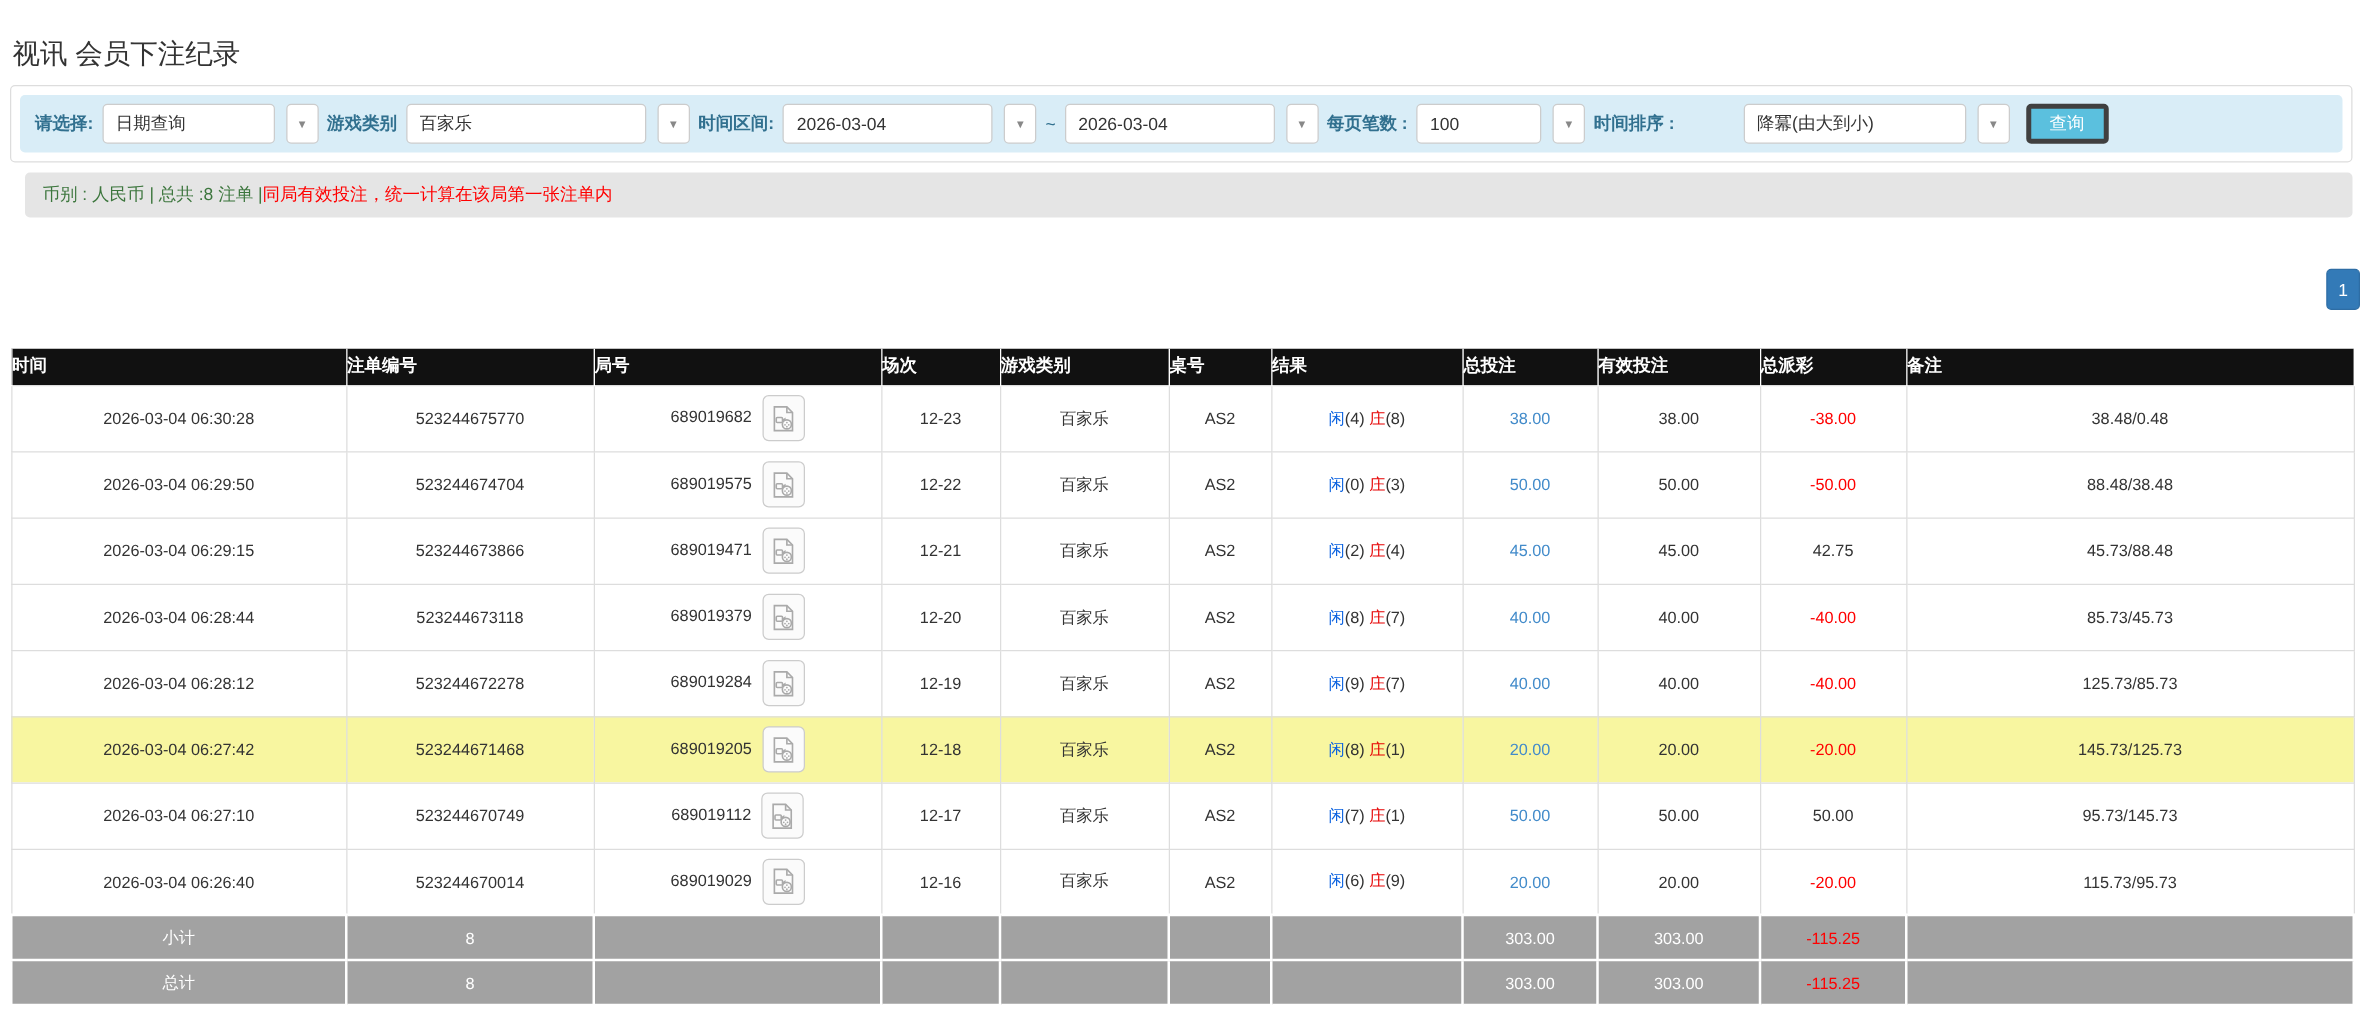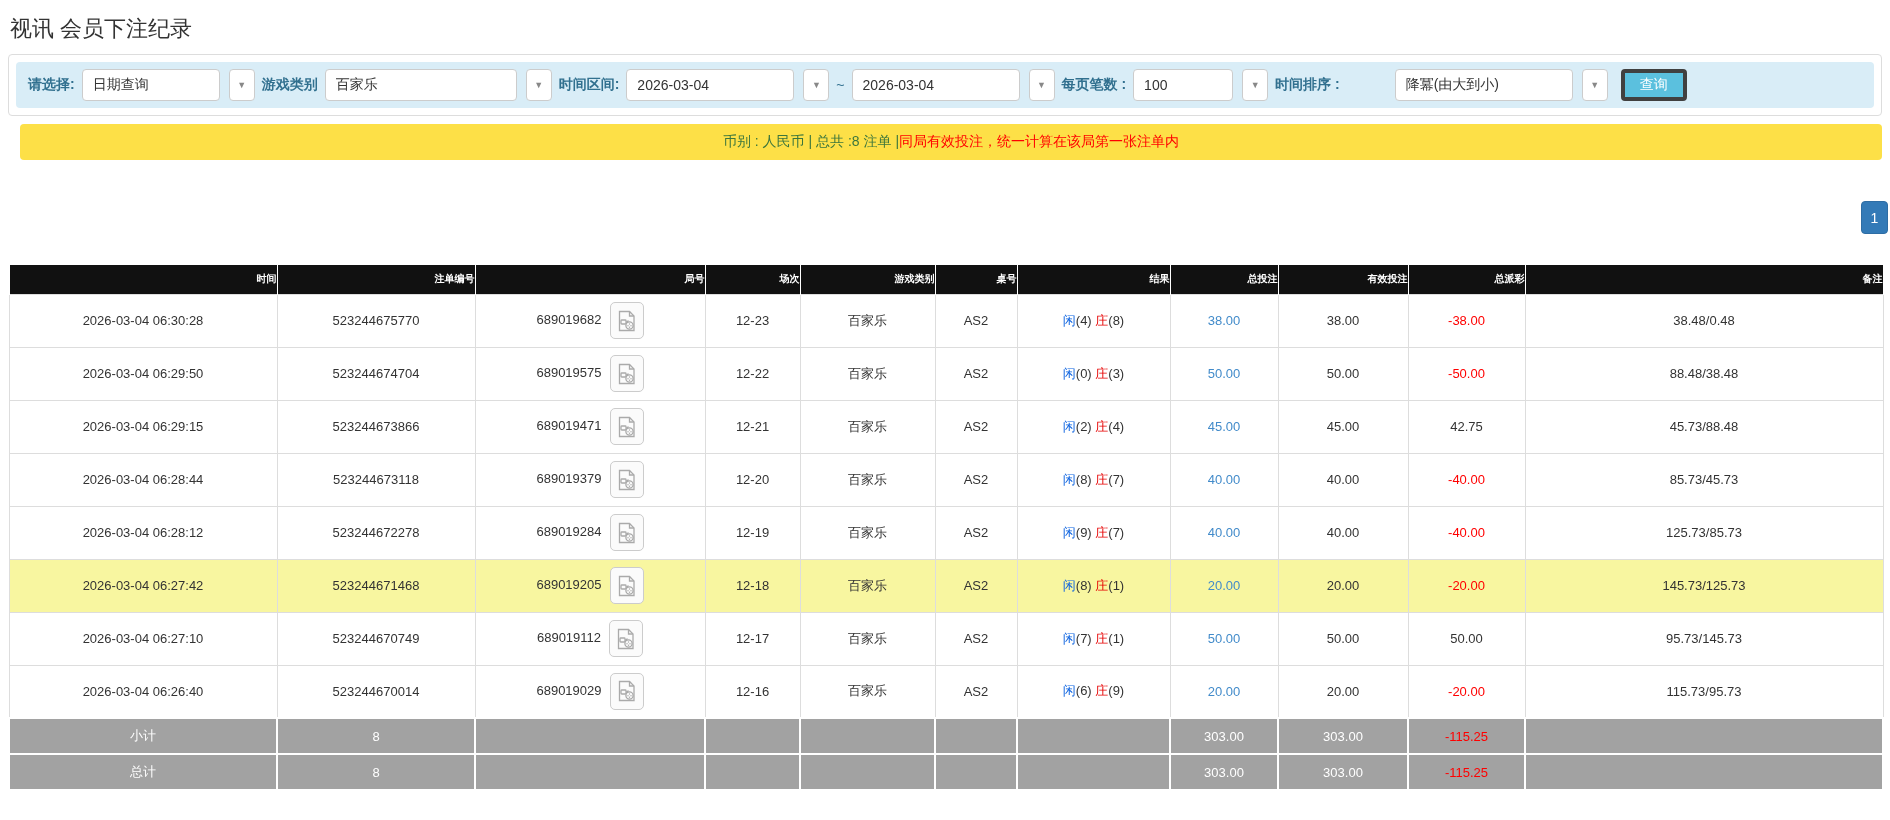--- a/index.html
+++ b/index.html
@@ -1,42 +1,42 @@
 <!DOCTYPE html>
 <html><head>
 <meta charset="utf-8">
 <style>
   * { box-sizing: border-box; margin: 0; padding: 0; }
   html, body { width: 1890px; background: #fff; font-family: "Liberation Sans", "DejaVu Sans", sans-serif; color: #333; }
   body { padding: 0; }
 
-  .page-title { font-size: 22px; font-weight: 400; color: #333; padding: 14px 0 10px 10px; }
+  .page-title { font-size: 22px; font-weight: 400; color: #333; padding: 28px 0 10px 10px; }
 
   
   .filter-panel { margin: 0 8px; border: 1px solid #ddd; border-radius: 4px; background: #fff; padding: 7px; }
   .filter-bar { background: #d9edf7; border-radius: 4px; padding: 7px 12px; display: flex; align-items: center; gap: 7px; }
   .f-label { color: #31708f; font-weight: bold; font-size: 14px; white-space: nowrap; }
   .control { height: 32px; border: 1px solid #ccc; border-radius: 4px; background: #fff; font-size: 14px; color: #333; padding: 0 10px; font-family: inherit; }
   .caret-btn { height: 32px; width: 26px; border: 1px solid #ccc; border-radius: 4px; background: #fff; display: inline-flex; align-items: center; justify-content: center; cursor: pointer; margin-left: 2px; }
   .caret { font-size: 9px; color: #888; }
   .tilde { color: #31708f; font-size: 14px; }
   .search-btn { height: 32px; padding: 0 15px; margin-left: 6px; background: #5bc0de; border: 4px solid #404040; border-radius: 4px; color: #fff; font-size: 14px; cursor: pointer; font-family: inherit; }
 
   
-  .summary-bar { margin: 8px 8px 0 20px; background: #fde047; border-radius: 4px; padding: 9px 14px; display: flex; justify-content: center; align-items: center; font-size: 14px; }
+  .summary-bar { margin: 8px 8px 0 20px; background: #e5e5e5; border-radius: 4px; padding: 9px 14px; display: flex; justify-content: flex-start; align-items: center; font-size: 14px; }
   .summary-left { color: #3c763d; }
   .summary-right { color: #f00; }
 
   
   .pager-row { display: flex; justify-content: flex-end; margin: 41px 2px 0 0; }
   .page-btn { min-width: 27px; height: 33px; background: #337ab7; border: 1px solid #2e6da4; border-radius: 4px; color: #fff; font-size: 14px; display: inline-flex; align-items: center; justify-content: center; cursor: pointer; padding: 0 7px; }
 
   
   .bet-table { width: 1874px; margin: 31px 8px 0 8px; border-collapse: collapse; table-layout: fixed; font-size: 13px; }
-  .bet-table th { background: #111; color: #fff; font-size: 10px; font-weight: bold; height: 29px; text-align: right; border-left: 1px solid #fff; border-right: 1px solid #fff; }
+  .bet-table th { background: #111; color: #fff; font-size: 14px; font-weight: bold; height: 29px; text-align: left; border-left: 1px solid #fff; border-right: 1px solid #fff; }
   .bet-table td { height: 53px; text-align: center; border: 1px solid #ddd; background: #fff; color: #333; }
   .bet-table tr.highlight td { background: #f8f6a0; }
   .bet-table .bet-link { color: #428bca; text-decoration: none; cursor: pointer; }
   .bet-table .neg { color: #f00; }
   .result-player { color: #0b62e0; }
   .result-banker { color: #e60000; }
   .result-num { color: #333; }
 
   .video-btn { display: inline-flex; align-items: center; justify-content: center; width: 34px; height: 37px; margin-left: 8px; vertical-align: middle; background: #fbfbfb; border: 1px solid #ccc; border-radius: 5px; cursor: pointer; }
 

